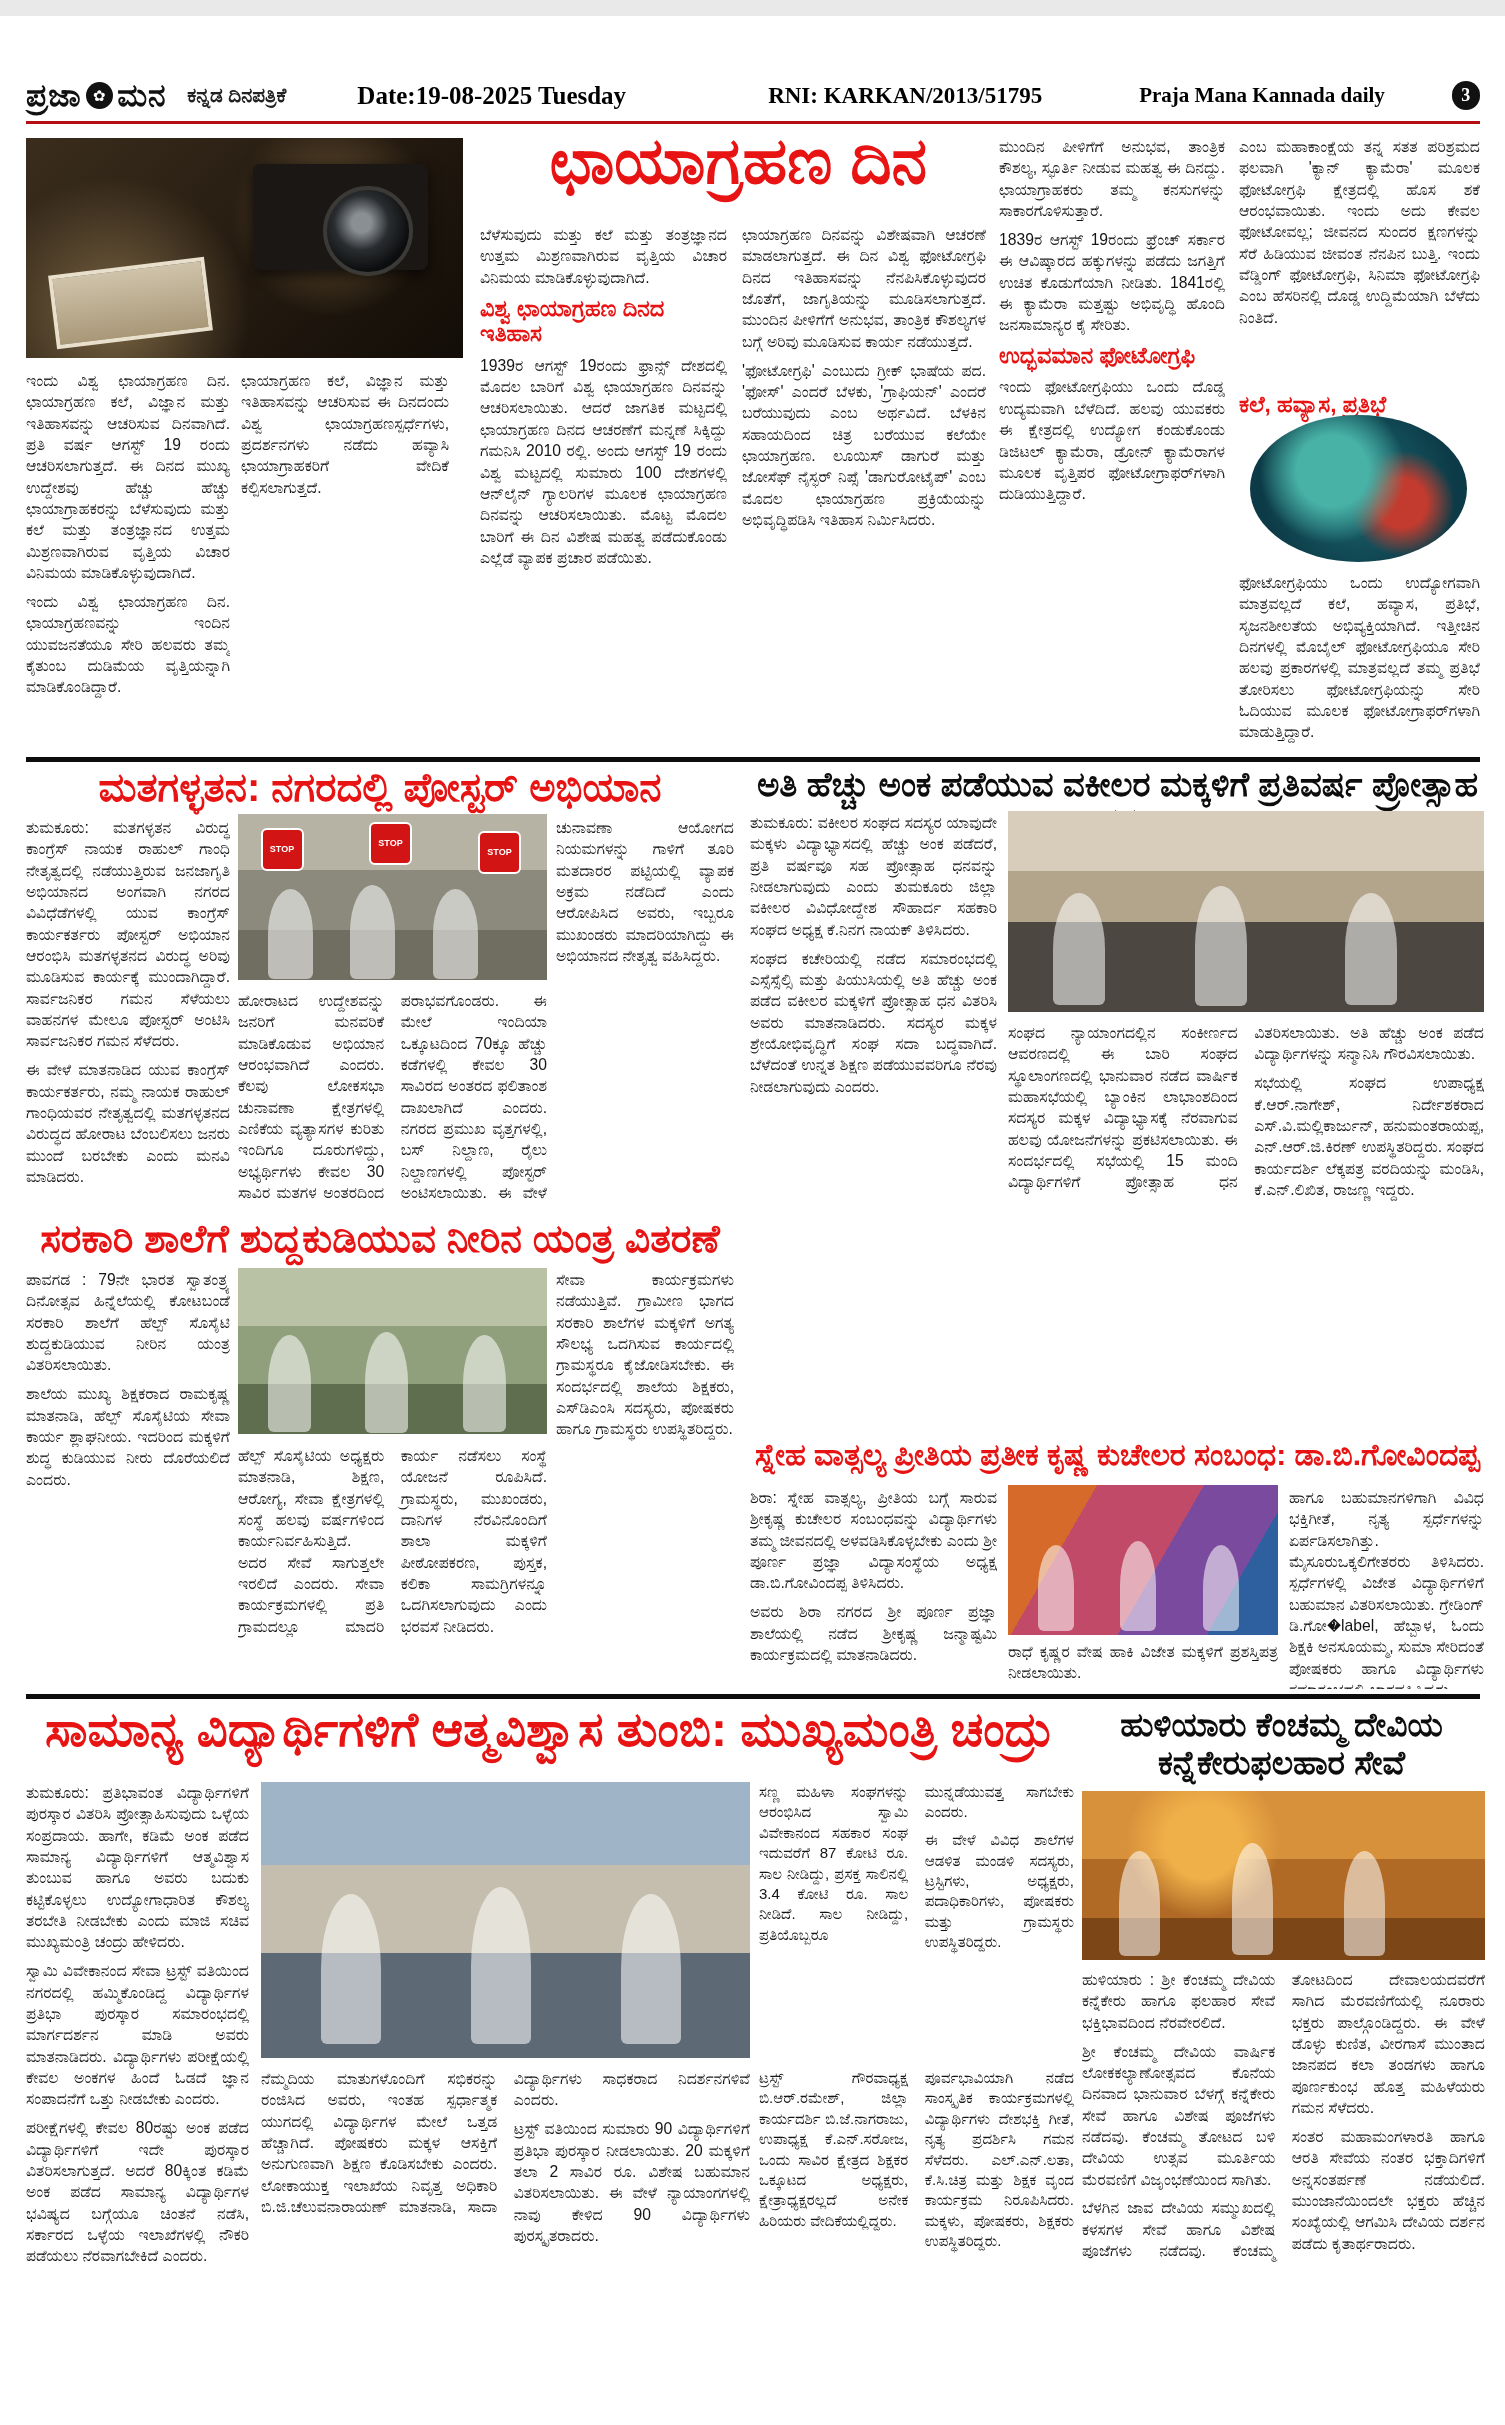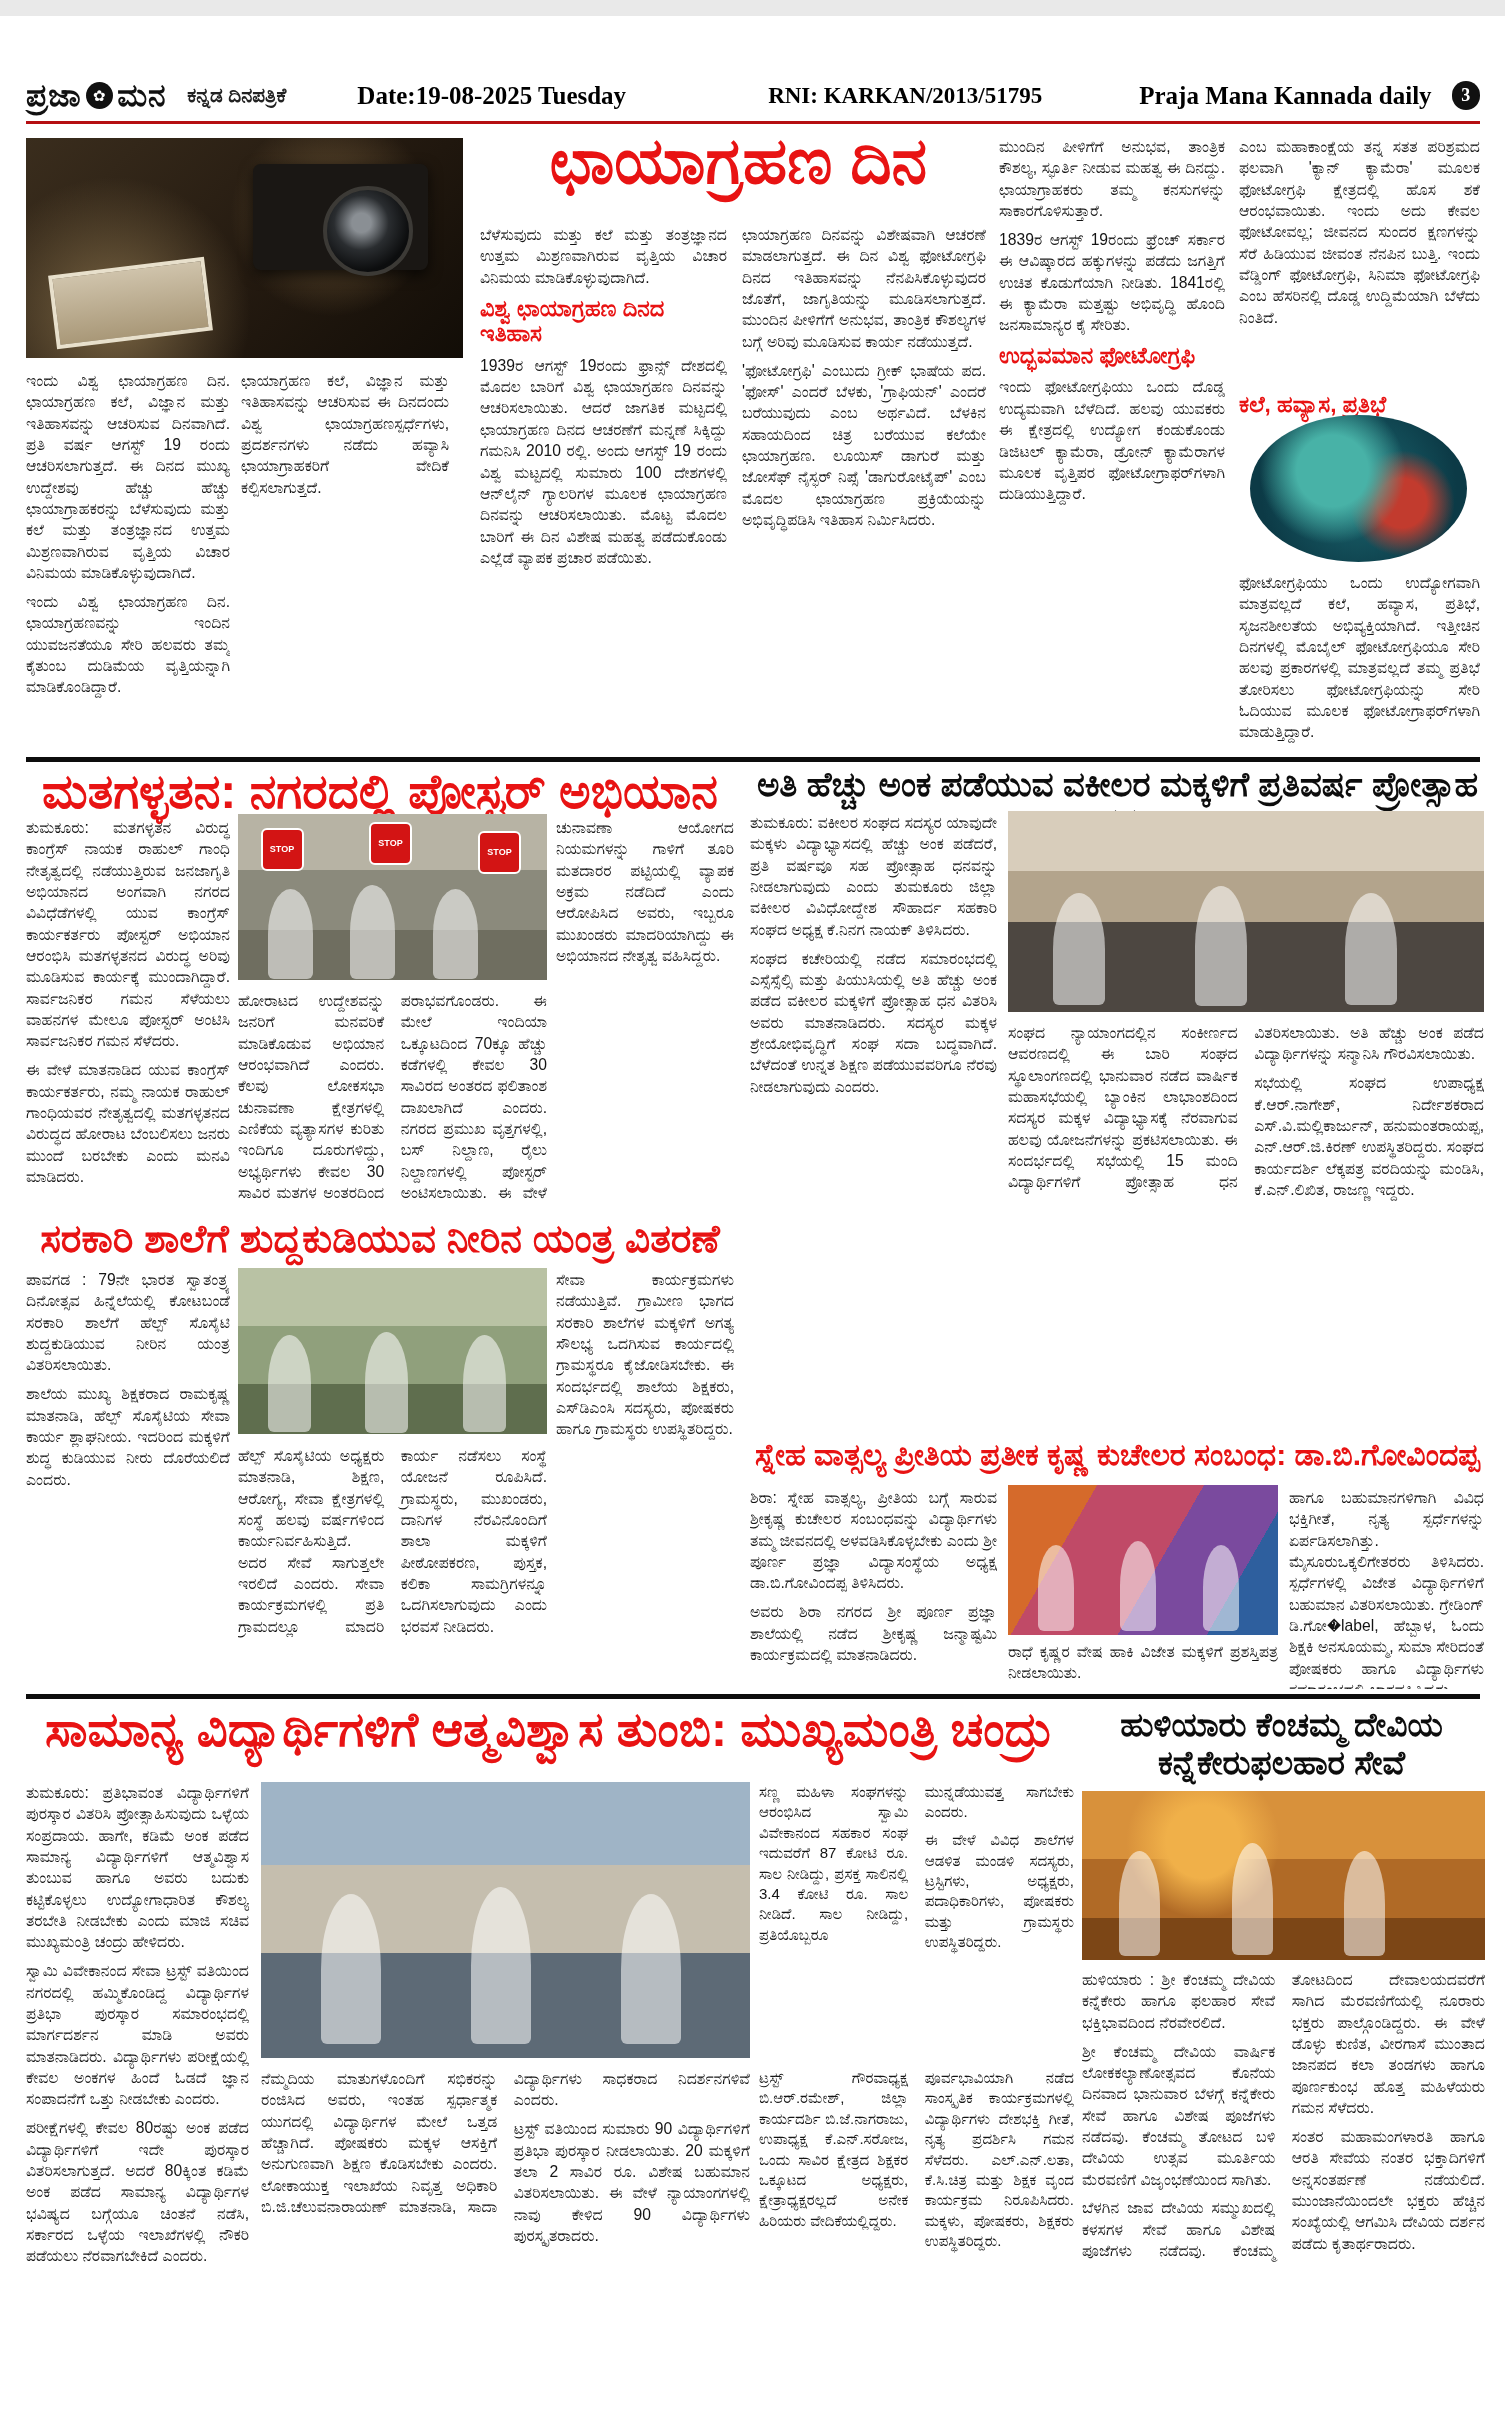--- a/index.html
+++ b/index.html
@@ -12,21 +12,21 @@
   
   .mast{left:26px;top:58px;width:1454px;height:43px;display:flex;align-items:center;}
   .logo-group{display:flex;align-items:center;gap:4.5px;}
   .logo-kn{font-size:31.5px;font-weight:bold;color:#111;letter-spacing:0.7px;}
   .logo-emblem{width:27px;height:27px;border-radius:50%;background:#111;color:#fff;
     display:flex;align-items:center;justify-content:center;font-size:15px;}
   .logo-tag{font-size:20px;font-weight:bold;color:#222;margin-left:16.5px;}
   .mast-serif{font-family:"Liberation Serif",serif;font-weight:bold;color:#000000;}
   .mast-date{font-size:25px;margin-left:71px;}
   .mast-rni{font-size:23px;margin-left:142px;}
-  .mast-paper{font-size:25px;margin-left:97px;}
+  .mast-paper{font-size:21px;margin-left:97px;}
   .page-circle{width:28.5px;height:28.5px;border-radius:50%;background:#111;color:#fff;
     display:flex;align-items:center;justify-content:center;font-size:18px;font-weight:bold;
     font-family:"Liberation Serif",serif;margin-left:auto;}
   .mast-rule{left:26px;top:105px;width:1454px;height:3px;background:#b50e12;}
   
   .black-rule{left:26px;width:1454px;height:4.5px;background:#0d0d0d;}
   
   .hl{font-weight:bold;text-align:center;line-height:1.08;}
   .hl-red{color:#e81313;}
   .hl-black{color:#0d0d0d;}
@@ -120,21 +120,21 @@
     <p>ಎಂಬ ಮಹಾಕಾಂಕ್ಷೆಯ ತನ್ನ ಸತತ ಪರಿಶ್ರಮದ ಫಲವಾಗಿ 'ಕ್ಯಾನ್ ಕ್ಯಾಮೆರಾ' ಮೂಲಕ ಫೋಟೋಗ್ರಫಿ ಕ್ಷೇತ್ರದಲ್ಲಿ ಹೊಸ ಶಕೆ ಆರಂಭವಾಯಿತು. ಇಂದು ಅದು ಕೇವಲ ಫೋಟೋವಲ್ಲ; ಜೀವನದ ಸುಂದರ ಕ್ಷಣಗಳನ್ನು ಸೆರೆ ಹಿಡಿಯುವ ಜೀವಂತ ನೆನಪಿನ ಬುತ್ತಿ. ಇಂದು ವೆಡ್ಡಿಂಗ್ ಫೋಟೋಗ್ರಫಿ, ಸಿನಿಮಾ ಫೋಟೋಗ್ರಫಿ ಎಂಬ ಹೆಸರಿನಲ್ಲಿ ದೊಡ್ಡ ಉದ್ದಿಮೆಯಾಗಿ ಬೆಳೆದು ನಿಂತಿದೆ.</p>
   </div>
   <div class="abs subhead" style="left:1239px;top:370px;width:241px;">ಕಲೆ, ಹವ್ಯಾಸ, ಪ್ರತಿಭೆ</div>
   <div class="abs photo photo-round" style="left:1250px;top:399px;width:217px;height:147px;border-radius:50%;"></div>
   <div class="abs body-col" style="left:1239px;top:556px;width:241px;height:217px;">
     <p>ಫೋಟೋಗ್ರಫಿಯು ಒಂದು ಉದ್ಯೋಗವಾಗಿ ಮಾತ್ರವಲ್ಲದೆ ಕಲೆ, ಹವ್ಯಾಸ, ಪ್ರತಿಭೆ, ಸೃಜನಶೀಲತೆಯ ಅಭಿವ್ಯಕ್ತಿಯಾಗಿದೆ. ಇತ್ತೀಚಿನ ದಿನಗಳಲ್ಲಿ ಮೊಬೈಲ್ ಫೋಟೋಗ್ರಫಿಯೂ ಸೇರಿ ಹಲವು ಪ್ರಕಾರಗಳಲ್ಲಿ ಮಾತ್ರವಲ್ಲದೆ ತಮ್ಮ ಪ್ರತಿಭೆ ತೋರಿಸಲು ಫೋಟೋಗ್ರಫಿಯನ್ನು ಸೇರಿ ಓದಿಯುವ ಮೂಲಕ ಫೋಟೋಗ್ರಾಫರ್‌ಗಳಾಗಿ ಮಾಡುತ್ತಿದ್ದಾರೆ.</p>
   </div>
 
   <div class="abs black-rule" style="top:741px;"></div>
 
-  <h2 class="abs hl hl-red" style="left:26px;top:750px;width:708px;height:43px;font-size:48px;margin:0;">ಮತಗಳ್ಳತನ: ನಗರದಲ್ಲಿ ಪೋಸ್ಟರ್ ಅಭಿಯಾನ</h2>
+  <h2 class="abs hl hl-red" style="left:26px;top:750px;width:708px;height:43px;font-size:40px;margin:0;">ಮತಗಳ್ಳತನ: ನಗರದಲ್ಲಿ ಪೋಸ್ಟರ್ ಅಭಿಯಾನ</h2>
 
   <div class="abs body-col" style="left:26px;top:801px;width:204px;height:396px;">
     <p>ತುಮಕೂರು: ಮತಗಳ್ಳತನ ವಿರುದ್ಧ ಕಾಂಗ್ರೆಸ್ ನಾಯಕ ರಾಹುಲ್ ಗಾಂಧಿ ನೇತೃತ್ವದಲ್ಲಿ ನಡೆಯುತ್ತಿರುವ ಜನಜಾಗೃತಿ ಅಭಿಯಾನದ ಅಂಗವಾಗಿ ನಗರದ ವಿವಿಧೆಡೆಗಳಲ್ಲಿ ಯುವ ಕಾಂಗ್ರೆಸ್ ಕಾರ್ಯಕರ್ತರು ಪೋಸ್ಟರ್ ಅಭಿಯಾನ ಆರಂಭಿಸಿ ಮತಗಳ್ಳತನದ ವಿರುದ್ಧ ಅರಿವು ಮೂಡಿಸುವ ಕಾರ್ಯಕ್ಕೆ ಮುಂದಾಗಿದ್ದಾರೆ. ಸಾರ್ವಜನಿಕರ ಗಮನ ಸೆಳೆಯಲು ವಾಹನಗಳ ಮೇಲೂ ಪೋಸ್ಟರ್ ಅಂಟಿಸಿ ಸಾರ್ವಜನಿಕರ ಗಮನ ಸೆಳೆದರು.</p>
     <p>ಈ ವೇಳೆ ಮಾತನಾಡಿದ ಯುವ ಕಾಂಗ್ರೆಸ್ ಕಾರ್ಯಕರ್ತರು, ನಮ್ಮ ನಾಯಕ ರಾಹುಲ್ ಗಾಂಧಿಯವರ ನೇತೃತ್ವದಲ್ಲಿ ಮತಗಳ್ಳತನದ ವಿರುದ್ಧದ ಹೋರಾಟ ಬೆಂಬಲಿಸಲು ಜನರು ಮುಂದೆ ಬರಬೇಕು ಎಂದು ಮನವಿ ಮಾಡಿದರು.</p>
   </div>
 
   <div class="abs photo photo-posters" style="left:238px;top:798px;width:309px;height:166px;">
     <div class="stop-badge" style="left:22.5px;top:13.5px;">STOP</div>
     <div class="stop-badge" style="left:131px;top:7.5px;">STOP</div>
     <div class="stop-badge" style="left:240px;top:16.5px;">STOP</div>

